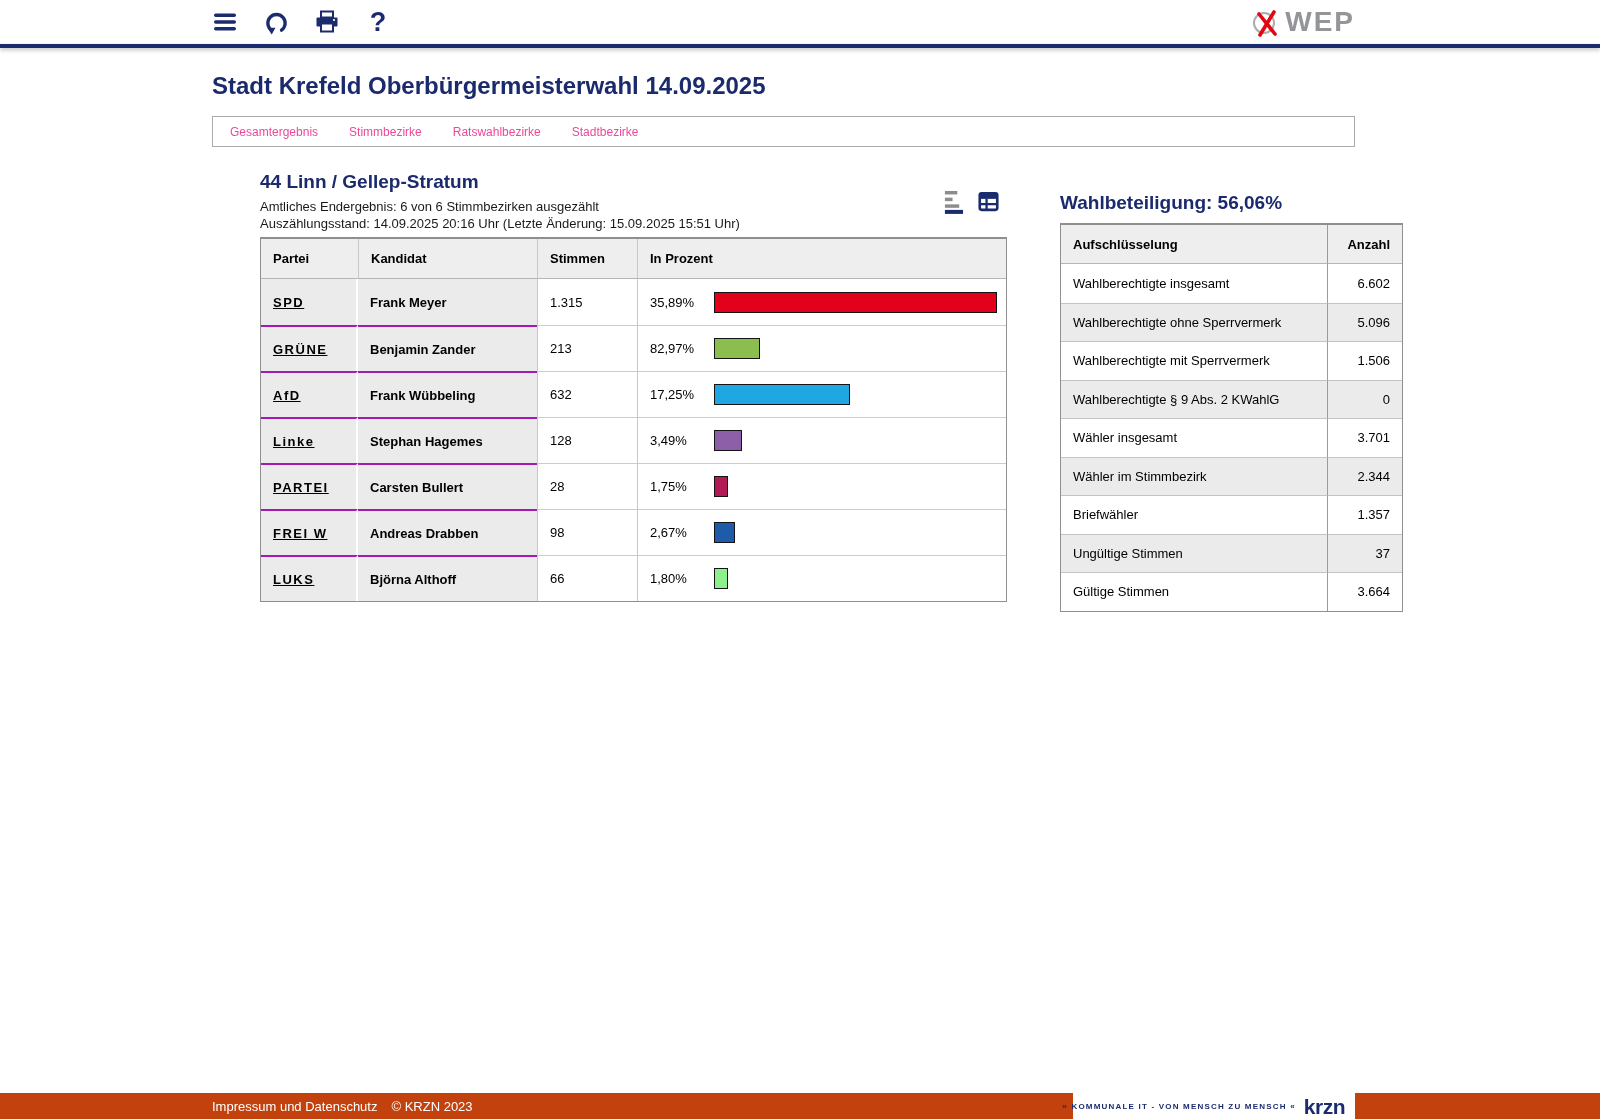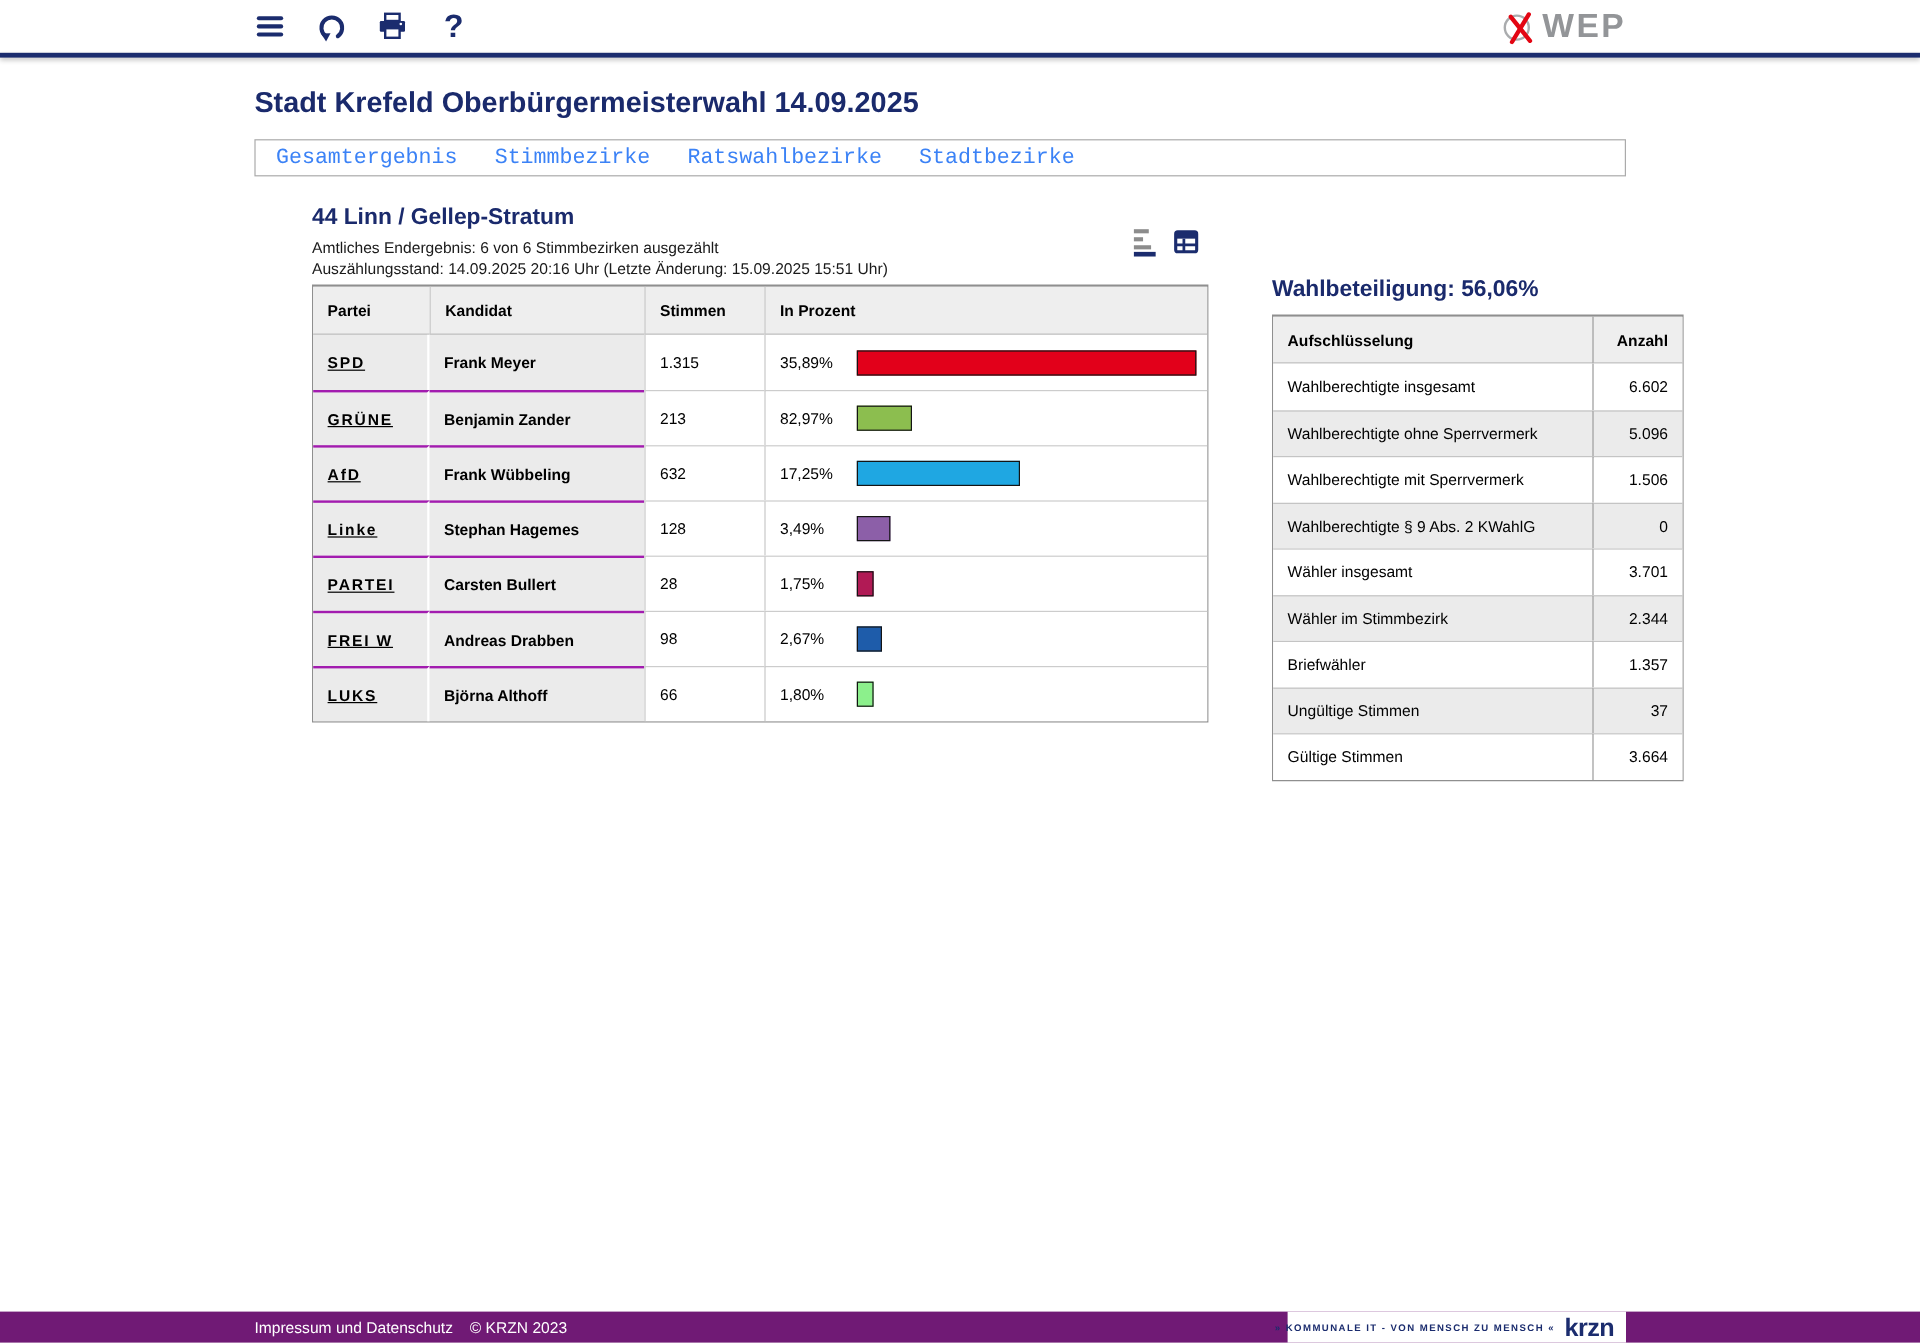--- a/index.html
+++ b/index.html
@@ -11,21 +11,21 @@
   .icon-btn { width:26px; height:26px; display:flex; align-items:center; justify-content:center; cursor:pointer; }
   .help-glyph { font-size:27px; font-weight:bold; color:#1b2c6e; line-height:1; }
   .wep-logo { position:absolute; right:245px; top:6px; display:flex; align-items:center; }
   .wep-text { font-size:28px; font-weight:bold; color:#939598; letter-spacing:2px; margin-left:2px; }
   .toprule { height:4px; background:#1b2c6e; box-shadow:0 2px 4px rgba(0,0,0,0.25); }
 
   
   .content { margin-left:212px; width:1143px; }
   h1.page-title { margin-top:24px; font-size:24px; font-weight:bold; color:#1a2a6c; }
   .tabbar { margin-top:16px; border:1px solid #ababab; height:31px; display:flex; align-items:center; padding-left:17px; gap:31px; background:#fff; }
-  .tab { font-size:18px; color:#3b82f6; cursor:pointer;font-family:Liberation Mono, monospace; }
+  .tab { font-size:12px; color:#ec4899; cursor:pointer; }
 
   .columns { display:flex;padding-left:48px; }
   .left-col { width:747px; position:relative; }
   .right-col { width:343px; margin-left:53px; }
 
   h2.section-heading { margin-top:24px; font-size:19px; font-weight:bold; color:#1a2a6c; }
   .status { font-size:13px; color:#1a1a1a; line-height:17px; }
   .status.first { margin-top:5px; }
   .view-toggles { position:absolute; top:42px; right:8px; display:flex; gap:13px; }
   .view-toggles .icon-btn { width:22px; height:24px; }
@@ -44,34 +44,34 @@
   table.results td.gray { background:#ebebeb; }
   table.results tr + tr td.gray { border-top:2px solid #a21caf; }
   table.results td.gray.first { border-right:2px solid #fff; }
   .party-link { font-weight:bold; letter-spacing:1.5px; text-decoration:underline; color:#000; cursor:pointer; }
   .cand { font-weight:bold; }
   .pct-cell-inner { display:flex; align-items:center; }
   .pct-label { width:64px; flex:none; }
   .bar { height:21px; border:1px solid #141414; flex:none; }
 
   
-  h2.turnout-heading { margin-top:84px; font-size:19px; font-weight:bold; color:#1a2a6c; }
+  h2.turnout-heading { margin-top:45px; font-size:19px; font-weight:bold; color:#1a2a6c; }
   .t-wrap { margin-top:9px; border:1px solid #8f8f8f; border-top:2px solid #8f8f8f; }
   table.turnout { border-collapse:separate; border-spacing:0; width:341px; table-layout:fixed; }
   table.turnout col.t-label { width:266px; }
   table.turnout col.t-value { width:75px; }
   table.turnout th { background:#eeeeee; font-size:13px; font-weight:bold; height:39px; padding:0 12px; border-bottom:1px solid #b5b5b5; }
   table.turnout th.lbl { text-align:left; }
   table.turnout th.val, table.turnout td.val { text-align:right; border-left:1px solid #9a9a9a; }
   table.turnout td { height:38.5px; font-size:13px; padding:0 12px; background:#fff; }
   table.turnout tr.alt td { background:#ebebeb; }
   table.turnout tr + tr td { border-top:1px solid #c4c4c4; }
 
   
-  .footer { position:absolute; left:0; bottom:0; width:1600px; height:26px; background:#701a75; display:flex; align-items:center; }
+  .footer { position:absolute; left:0; bottom:0; width:1600px; height:26px; background:#c2410c; display:flex; align-items:center; }
   .footer-left { margin-left:212px; font-size:13px; color:#fff; display:flex; gap:14px; }
   .footer-link { color:#fff; cursor:pointer; }
   .krzn-box { position:absolute; right:245px; top:0; width:282px; height:26px; background:#fff; display:flex; align-items:center; justify-content:flex-end; padding-right:10px; }
   .krzn-tagline { font-size:8px; font-weight:bold; color:#1b2c6e; letter-spacing:1.2px; white-space:nowrap; }
   .krzn-logo { font-size:21px; font-weight:bold; color:#1b2c6e; letter-spacing:-0.5px; margin-left:8px; line-height:1; }
 </style>
 </head>
 <body>
 
 <div class="topbar">

